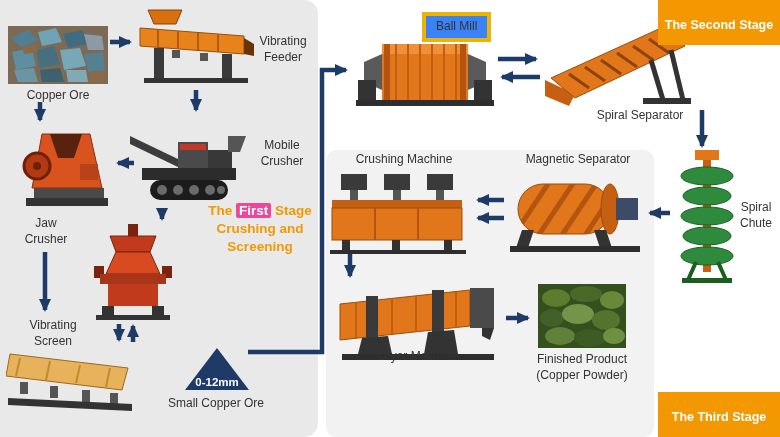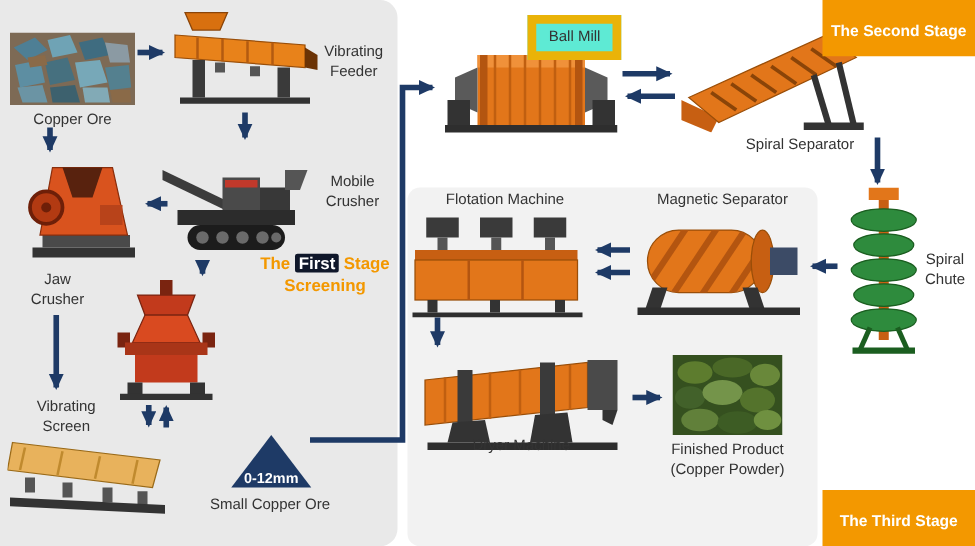--- a/index.html
+++ b/index.html
@@ -2,27 +2,27 @@
 <html><head>
 <meta charset="utf-8">
 <style>
   * { margin:0; padding:0; box-sizing:border-box; }
   body { font-family:"Liberation Sans", sans-serif; background:#fff; }
   .canvas { position:relative; width:780px; height:437px; background:#fff; overflow:hidden; }
   .abs { position:absolute; }
   .panel-left { left:0; top:0; width:318px; height:437px; background:#e9e9e9; border-radius:0 14px 14px 0; }
   .panel-mid { left:326px; top:150px; width:328px; height:287px; background:#f2f2f2; border-radius:10px; }
   .label { position:absolute; font-size:12px; color:#333; text-align:center; line-height:1.3; }
-  .boxed { background:#5eead4; border:7px solid #eab308; padding:3px 10px;text-align:center; }
+  .boxed { background:#3b82f6; border:4px solid #eab308; padding:3px 10px;text-align:center; }
   .badge { position:absolute; left:658px; width:122px; height:45px; background:#f39800; color:#fff;
            font-weight:bold; font-size:12.5px; text-align:center; line-height:1.5; padding-top:16px; }
   .badge span { color:#fff; }
   .stage1 { position:absolute; left:204px; top:202px; width:112px; text-align:center;
             font-size:13.5px; font-weight:bold; color:#f39800; line-height:1.35; }
-  .stage1 .hl { background:#0f172a; color:#fff; padding:0 3px; border-radius:2px; }
+  .stage1 .hl { background:#ec4899; color:#fff; padding:0 3px; border-radius:2px; }
 </style>
 </head>
 <body>
 
 <div class="canvas">
 
   <div class="abs panel-left"></div>
   <div class="abs panel-mid"></div>
 
   <svg class="abs" style="left:8px;top:26px" width="100" height="58" viewBox="0 0 100 58">
@@ -252,32 +252,33 @@
   </svg>
 
   <div class="label" style="left:8px;top:88px;width:100px">Copper Ore</div>
   <div class="label" style="left:250px;top:34px;width:66px">Vibrating Feeder</div>
   <div class="label" style="left:14px;top:216px;width:64px">Jaw Crusher</div>
   <div class="label" style="left:252px;top:138px;width:60px">Mobile Crusher</div>
   <div class="label" style="left:20px;top:318px;width:66px">Vibrating Screen</div>
   <div class="label" style="left:165px;top:396px;width:102px">Small Copper Ore</div>
   <div class="label boxed" style="left:422px;top:12px">Ball Mill</div>
   <div class="label" style="left:582px;top:108px;width:116px">Spiral Separator</div>
-  <div class="label" style="left:348px;top:152px;width:112px">Flotation Machine</div>
+  <div class="label" style="left:348px;top:152px;width:112px">Crushing Machine</div>
   <div class="label" style="left:515px;top:152px;width:126px">Magnetic Separator</div>
   <div class="label" style="left:734px;top:200px;width:44px">Spiral Chute</div>
   <div class="label" style="left:362px;top:349px;width:110px">Dryer Machine</div>
   <div class="label" style="left:520px;top:352px;width:124px">Finished Product (Copper Powder)</div>
 
   <div class="stage1">
     <div>
       <span>The</span>
       <span class="hl">First</span>
       <span>Stage</span>
     </div>
+    <div>Crushing and</div>
     <div>Screening</div>
   </div>
 
   <div class="badge" style="top:0">
     <div>
       <span>The</span>
       <span>Second</span>
       <span>Stage</span>
     </div>
   </div>

